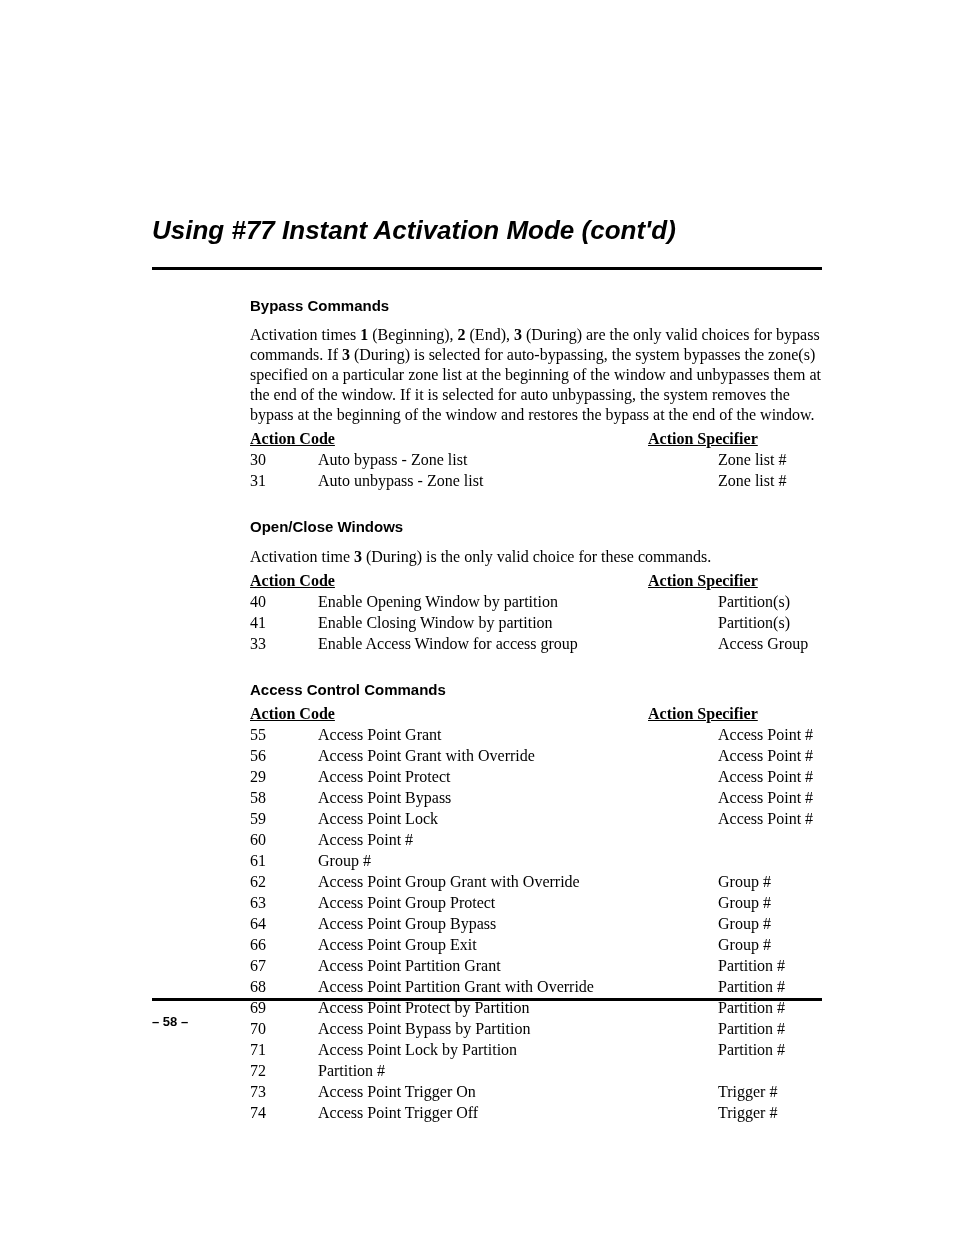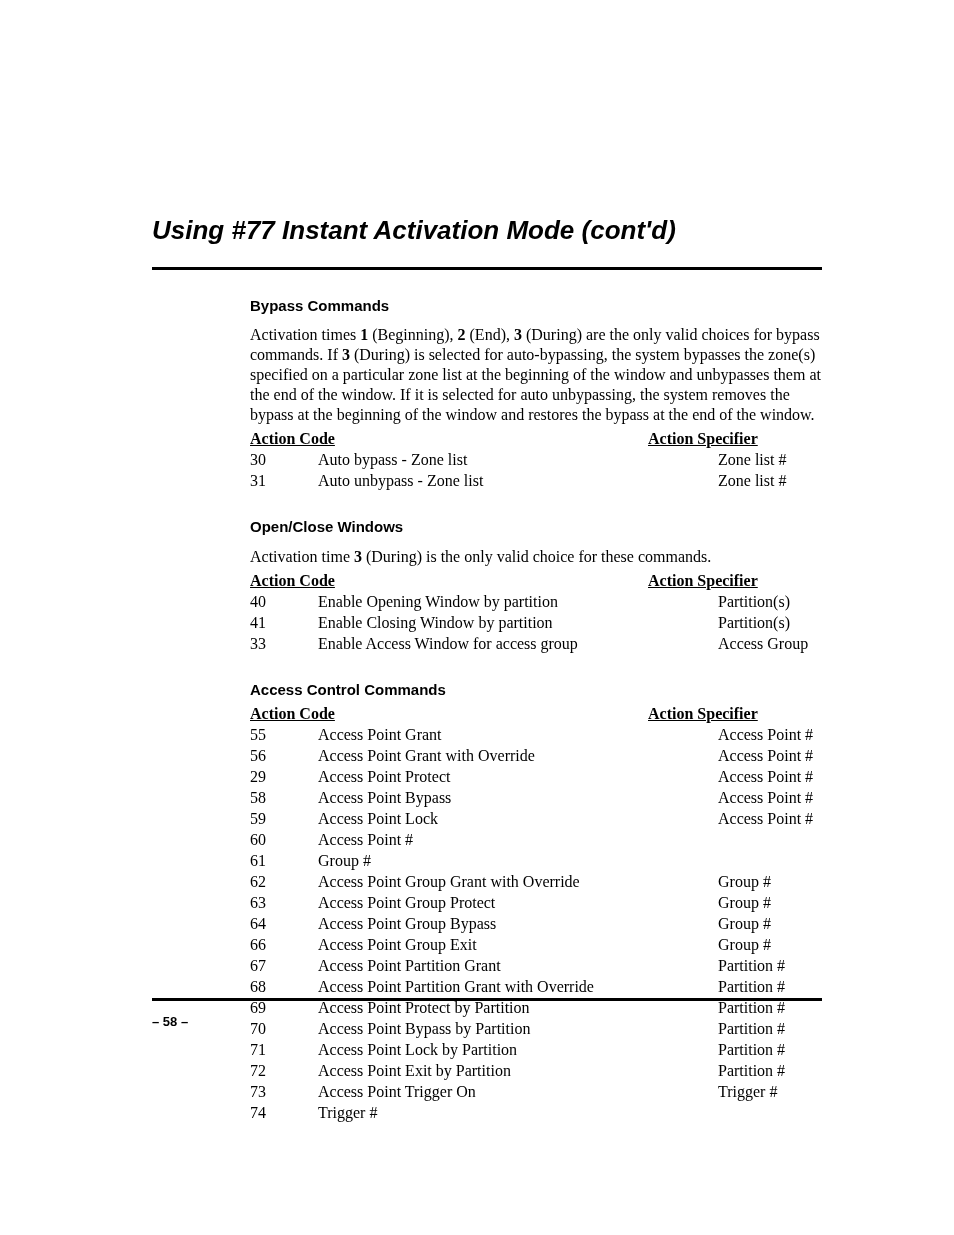--- a/index.html
+++ b/index.html
@@ -158,30 +158,30 @@
             <div class="desc">Access Point Bypass by Partition</div>
             <div class="spec">Partition #</div>
           </div>
           <div class="row">
             <div class="code">71</div>
             <div class="desc">Access Point Lock by Partition</div>
             <div class="spec">Partition #</div>
           </div>
           <div class="row">
             <div class="code">72</div>
-            <div class="desc">Access Point Exit by Partition</div>
             <div class="spec">Partition #</div>
           </div>
           <div class="row">
             <div class="code">73</div>
             <div class="desc">Access Point Trigger On</div>
             <div class="spec">Trigger #</div>
           </div>
           <div class="row">
             <div class="code">74</div>
+            <div class="desc">Access Point Trigger Off</div>
             <div class="spec">Trigger #</div>
           </div>
         </div>
 
     </div>
   </div>
   <div class="footrule"></div>
   <div class="pagenum">– 58 –</div>
 </div>
 

